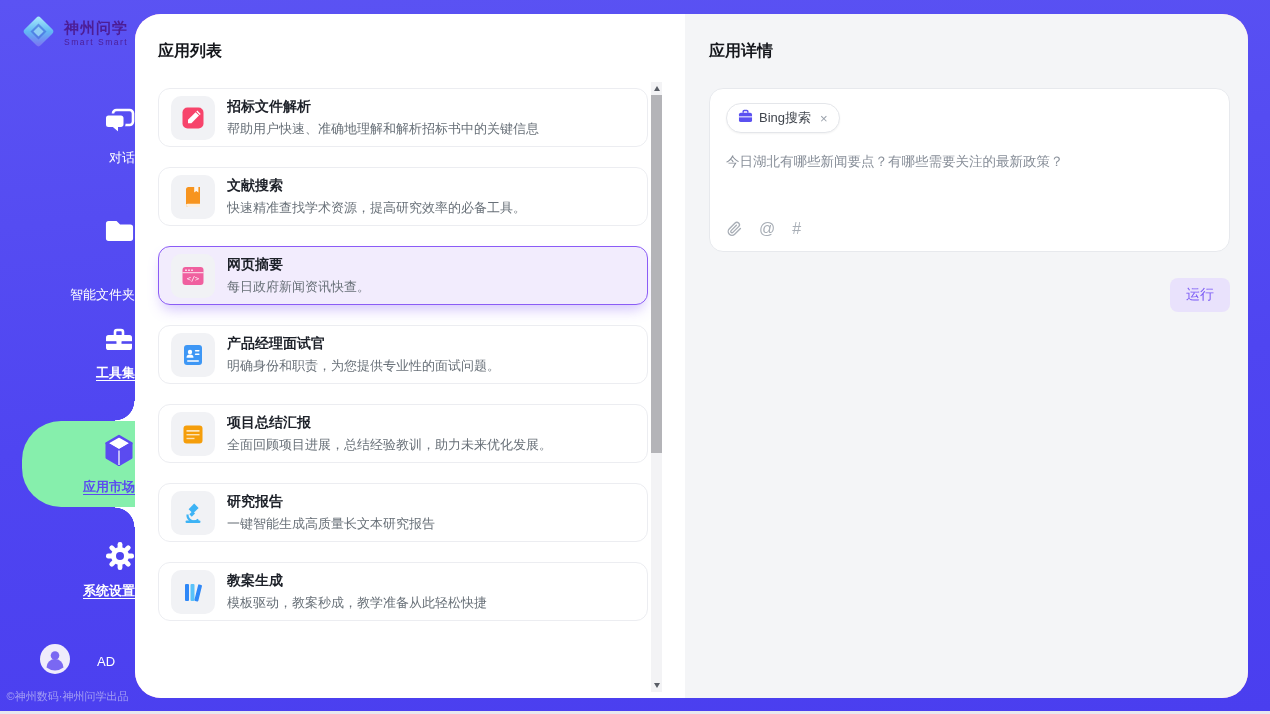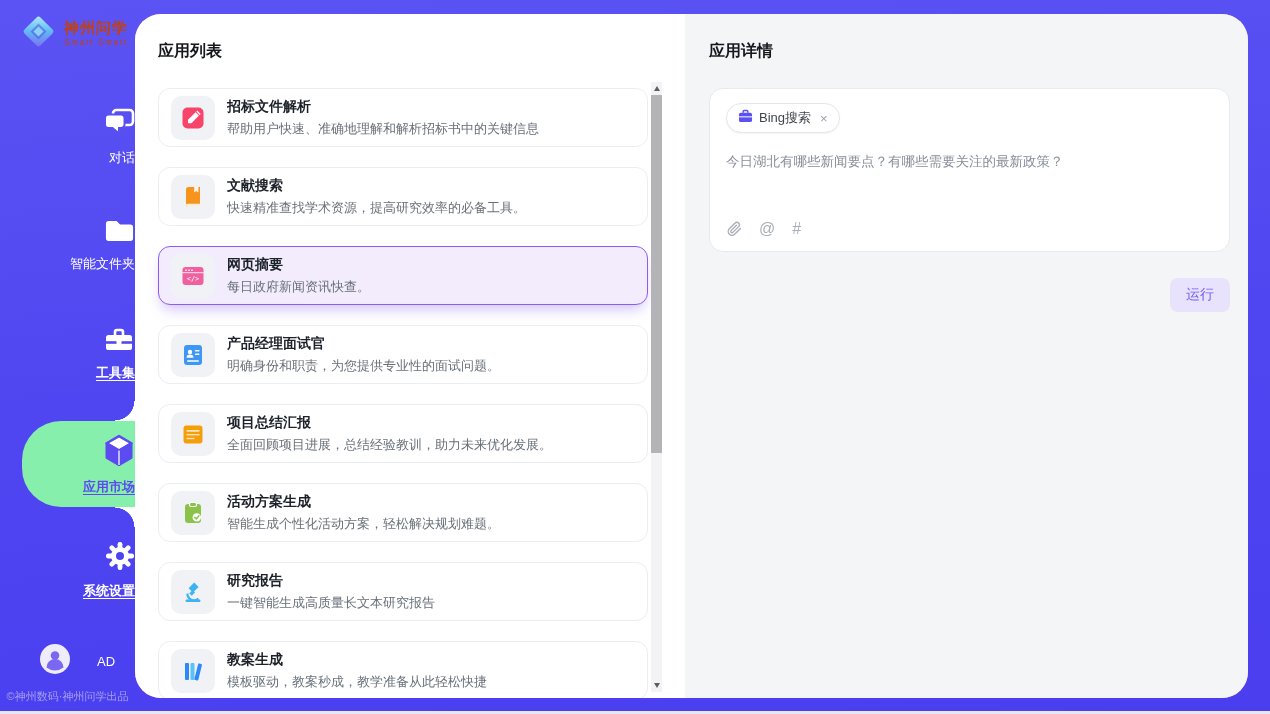--- a/index.html
+++ b/index.html
@@ -7,34 +7,34 @@
   body {
     font-family:"Liberation Sans","DejaVu Sans",sans-serif;
     background:linear-gradient(175deg,#5b53f3 0%,#4f45f1 55%,#4a3eef 100%);
     position:relative;
   }
   .bottom-edge { position:absolute; left:0; right:0; bottom:0; height:3px; background:#e7e8ef; z-index:5; }
 
   
   .sidebar { position:absolute; left:0; top:0; bottom:0; width:135px; z-index:2; }
   .logo { position:absolute; top:13px; left:20px; display:flex; align-items:center; gap:7px; }
-  .logo-text { color:#c2410c; line-height:1.05; }
+  .logo-text { color:#4c1d95; line-height:1.05; }
   .logo-title { font-size:15px; font-weight:bold; letter-spacing:1px; }
   .logo-subtitle { font-size:8.5px; letter-spacing:1.5px; margin-top:2px; }
   .nav-item { position:absolute; left:0; width:135px; display:flex; flex-direction:column; align-items:flex-end; color:#fff; cursor:pointer; }
   .nav-item .nav-label { font-size:13px; margin-top:7px; }
   .nav-item.underline .nav-label { text-decoration:underline; text-underline-offset:3px;font-weight:bold; }
   .nav-item--active {
     left:22px; width:113px; background:#86efac; border-radius:39px 0 0 39px;
     padding:13px 0 11px 0; color:#5b4bf0;
   }
   .nav-item--active::before, .nav-item--active::after { content:""; position:absolute; right:0; width:20px; height:20px; }
   .nav-item--active::before { top:-20px; background:radial-gradient(circle 20px at 0 0, rgba(0,0,0,0) 19px, #fff 19.6px); }
   .nav-item--active::after  { bottom:-20px; background:radial-gradient(circle 20px at 0 100%, rgba(0,0,0,0) 19px, #fff 19.6px); }
-  .nav-chat { top:108px; } .nav-files { top:218px; } .nav-tools { top:326px; }
+  .nav-chat { top:108px; } .nav-files { top:218px;gap:31px; } .nav-tools { top:326px; }
   .nav-market { top:421px; } .nav-settings { top:541px; }
   .user { position:absolute; bottom:36px; left:40px; display:flex; align-items:center; gap:27px; cursor:pointer; }
   .user-name { color:#fff; font-size:13px; }
   .sidebar-footer { position:absolute; bottom:10px; left:2px; width:131px; text-align:center; font-size:11px; color:#a49ef3; }
 
   
   .main { position:absolute; left:135px; top:14px; right:22px; bottom:16px; border-radius:26px; overflow:hidden; display:flex; background:#f9a8d4; z-index:1; }
 
   
   .list-panel { width:550px; background:#fff; position:relative; padding:27px 0 0 23px; flex:none; }
@@ -245,34 +245,20 @@
             <rect x="5.5" y="12" width="13" height="1.4" fill="#fff" opacity="0.7"></rect>
             <rect x="5.5" y="15.8" width="8" height="1.4" fill="#fff" opacity="0.7"></rect>
           </svg>
         </div>
         <div class="app-texts">
           <span class="app-title">项目总结汇报</span>
           <span class="app-desc">全面回顾项目进展，总结经验教训，助力未来优化发展。</span>
         </div>
       </div>
 
-      <div class="app-card">
-        <div class="app-icon-box">
-          <svg width="24" height="24" viewBox="0 0 24 24">
-            <rect x="4" y="3" width="16" height="19" rx="3" fill="#8bc34a"></rect>
-            <rect x="8.5" y="1.5" width="7" height="4" rx="1.5" fill="#8bc34a" stroke="#fff" stroke-width="1.2"></rect>
-            <circle cx="15.8" cy="16.4" r="4.2" fill="#fff"></circle>
-            <path d="M13.8 16.4 l1.5 1.5 2.6 -3.1" stroke="#8bc34a" stroke-width="1.5" fill="none" stroke-linecap="round"></path>
-          </svg>
-        </div>
-        <div class="app-texts">
-          <span class="app-title">活动方案生成</span>
-          <span class="app-desc">智能生成个性化活动方案，轻松解决规划难题。</span>
-        </div>
-      </div>
 
       <div class="app-card">
         <div class="app-icon-box">
           <svg width="24" height="24" viewBox="0 0 24 24">
             <path d="M13.2 2.6 l4.4 4.4 -5.6 5.6 -4.4 -4.4 z" fill="#3db3f5"></path>
             <rect x="9.5" y="10.5" width="3.4" height="4.6" transform="rotate(45 11.2 12.8)" fill="#3db3f5"></rect>
             <path d="M6.5 13.5 a6.4 6.4 0 0 0 10.8 5" stroke="#3db3f5" stroke-width="2.2" fill="none"></path>
             <rect x="4.5" y="19.6" width="15" height="2.4" rx="1.2" fill="#3db3f5"></rect>
           </svg>
         </div>

